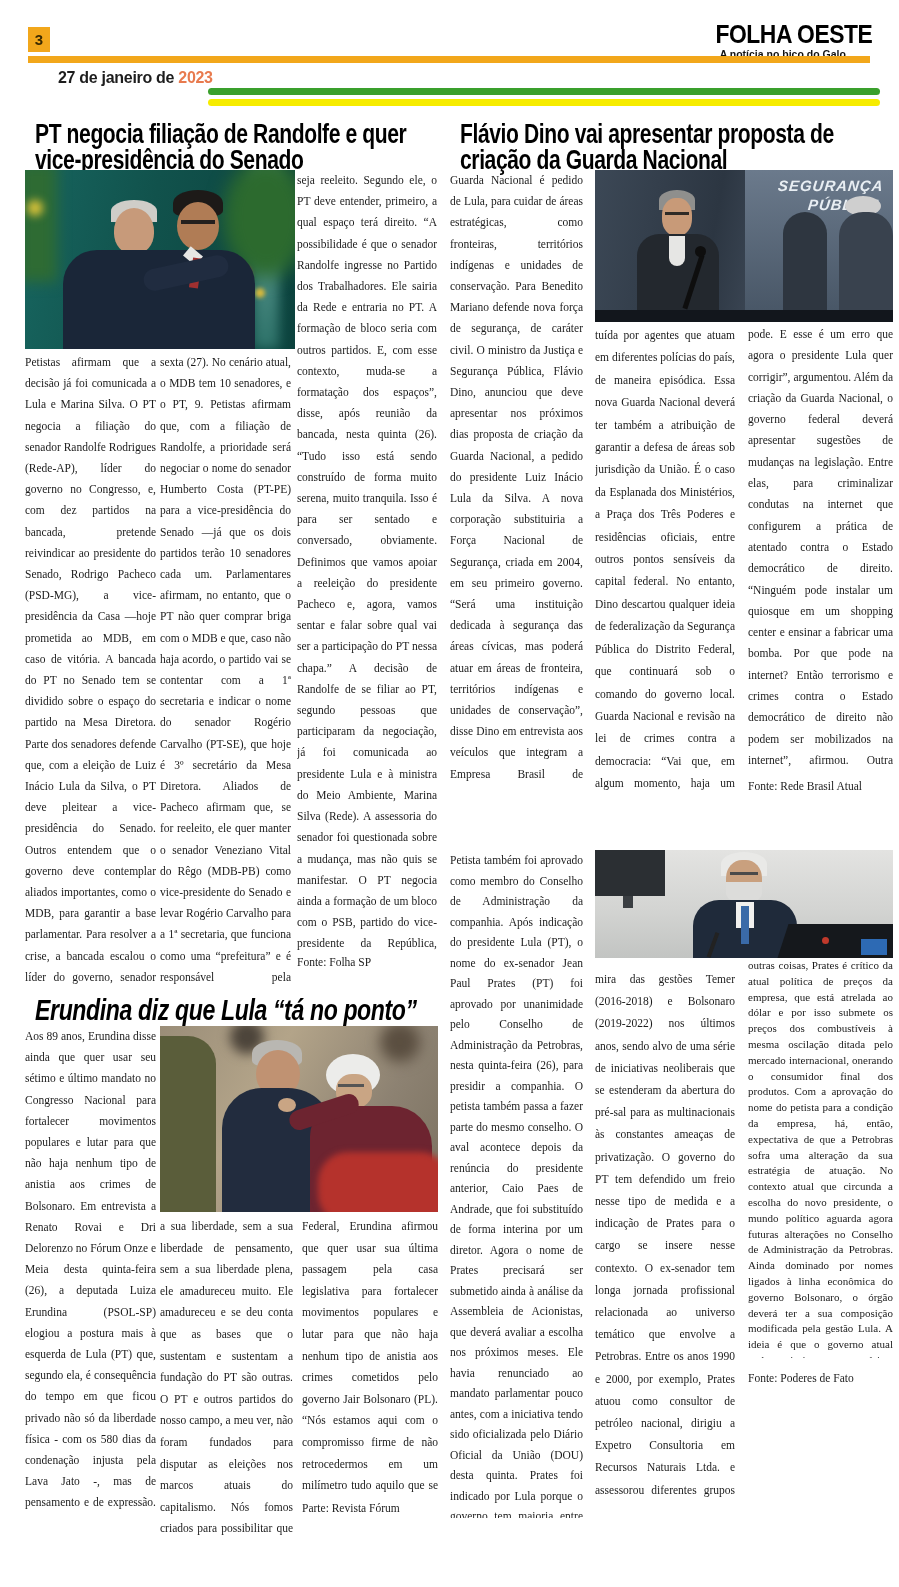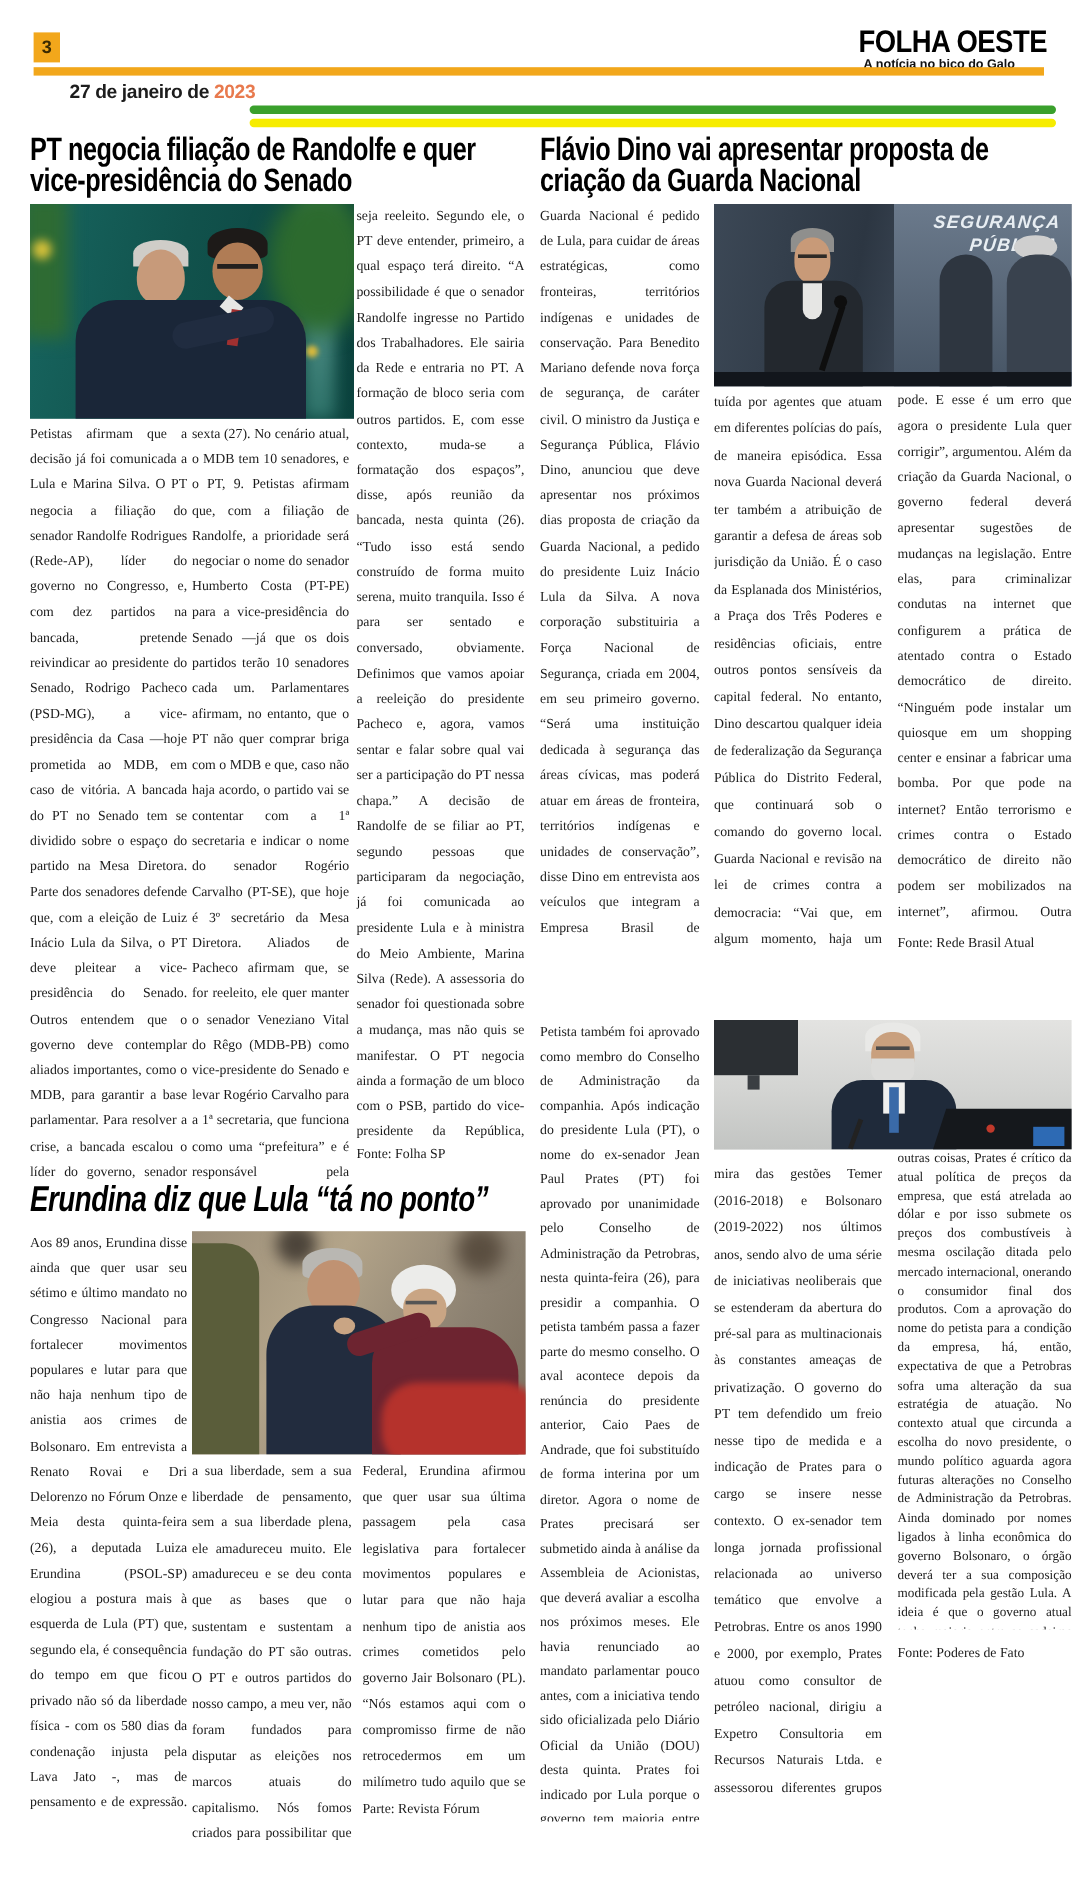--- a/index.html
+++ b/index.html
@@ -15,21 +15,21 @@
   .masthead{position:absolute;right:27px;top:21px;text-align:center;font-family:"Liberation Sans",sans-serif;}
   .mast-title{font-weight:bold;font-size:26px;letter-spacing:-0.5px;line-height:26px;
               transform:scaleX(.88);transform-origin:100% 0;color:#000;}
   .mast-tag{font-weight:bold;font-size:10.5px;color:#111;margin-top:1px;}
   .orange-bar{position:absolute;left:28px;top:56px;width:842px;height:7px;background:#F2A71B;}
   .section{position:absolute;left:27px;top:60px;font-family:"Liberation Serif",serif;
            font-style:italic;font-weight:bold;font-size:46px;color:#1C1CE0;line-height:50px;}
   .line-green{position:absolute;left:208px;top:88px;width:672px;height:7px;background:#3AA02C;border-radius:4px;}
   .line-yellow{position:absolute;left:208px;top:99px;width:672px;height:7px;background:#F6EC00;border-radius:4px;}
   
-  .hl{position:absolute;margin:0;font-family:"Liberation Sans",sans-serif;font-weight:bold;color:#000;}
+  .hl{position:absolute;margin:10px;font-family:"Liberation Sans",sans-serif;font-weight:bold;color:#000;}
   .hl .hlx{display:inline-block;width:128%;transform:scaleX(.78);transform-origin:0 0;
            font-size:27px;line-height:26px;letter-spacing:-0.5px;}
   .hl.big .hlx{width:130%;transform:scaleX(.77);font-size:30px;line-height:32px;}
   
   .col{position:absolute;text-align:justify;font-size:11.5px;line-height:21.2px;overflow:hidden;color:#1b1b1b;}
   .src{position:absolute;font-size:11.5px;color:#1b1b1b;white-space:nowrap;}
   
   .photo{position:absolute;overflow:hidden;}
   .s{position:absolute;}
   .dino-label{position:absolute;right:10px;top:6px;text-align:right;color:#e8eef3;

